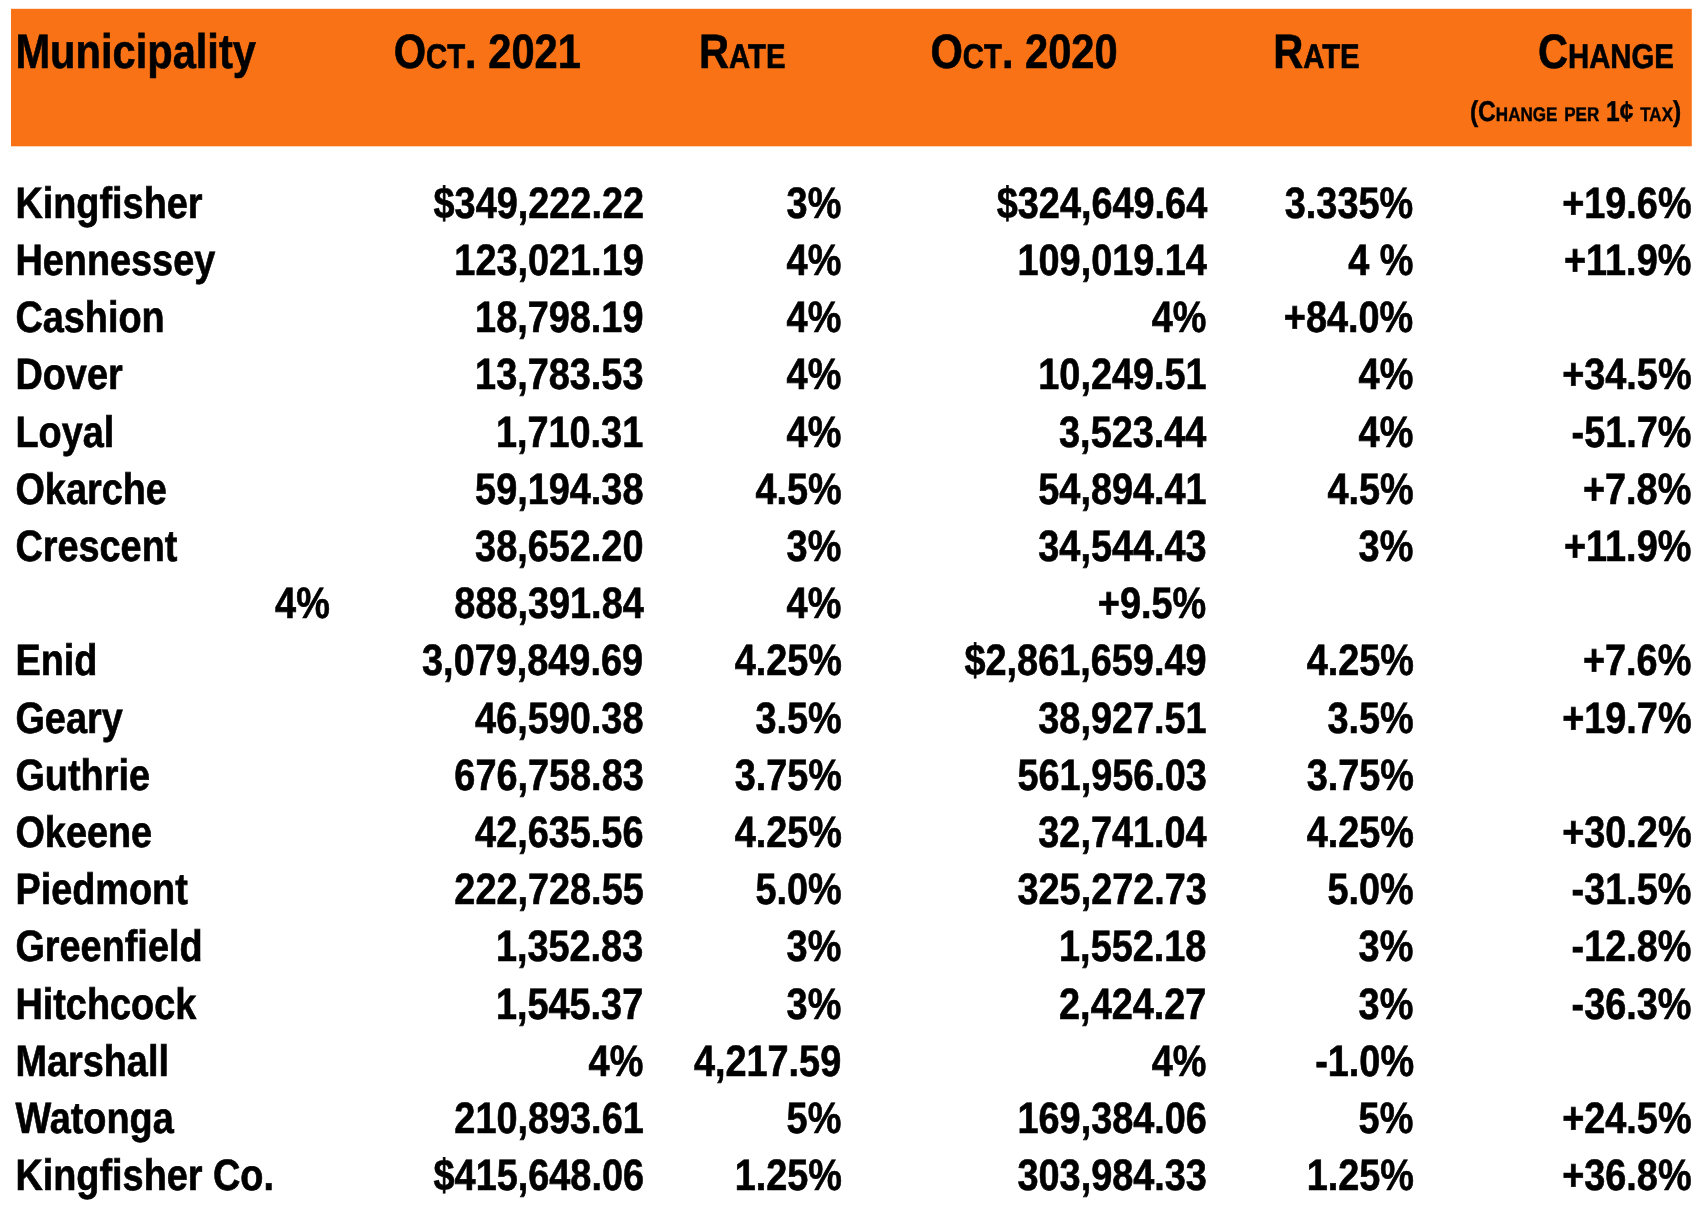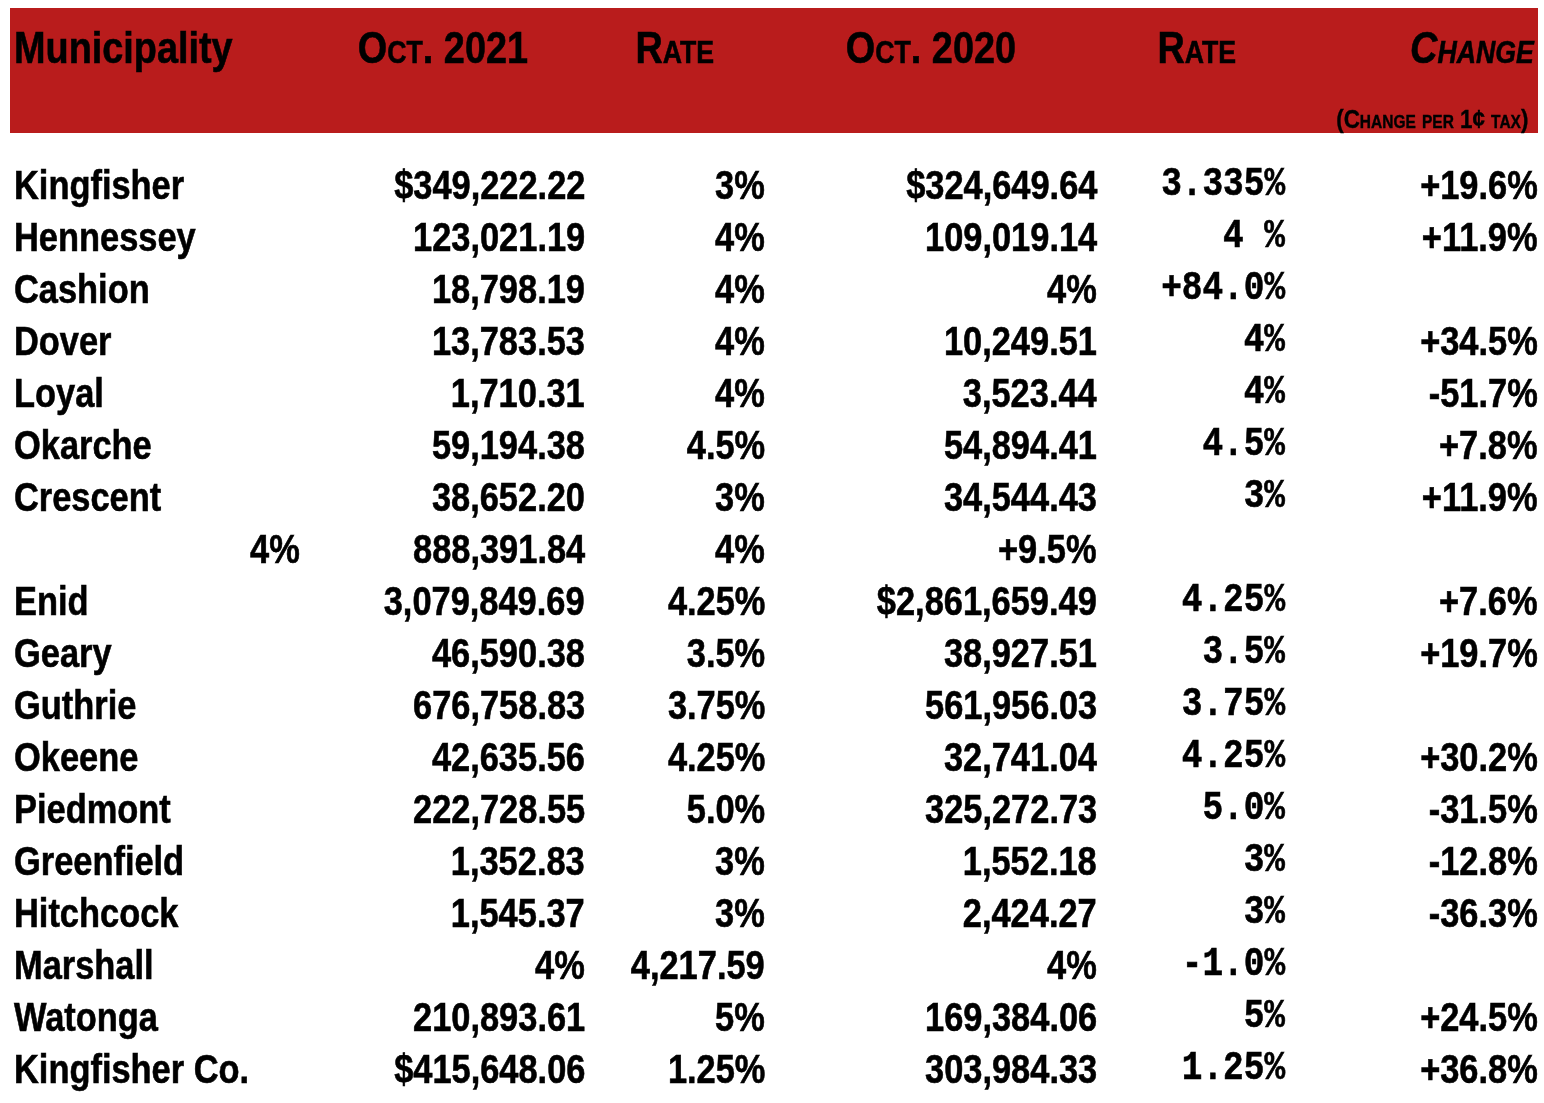--- a/index.html
+++ b/index.html
@@ -21,61 +21,61 @@
     display:grid;
     grid-template-columns:290px 285px 180px 332px 200px 241px;
     padding-top:16px;
   }
   .hcell{
     font-size:44px;font-weight:700;line-height:48px;
     -webkit-text-stroke:0.6px #000;
     white-space:nowrap;
   }
   .subheader{
-    position:absolute;right:10px;bottom:0;
+    position:absolute;right:10px;bottom:18px;
     font-size:26px;font-weight:700;line-height:28px;
     -webkit-text-stroke:0.4px #000;
     white-space:nowrap;
   }
 
   
   .tbody{
     position:absolute;left:0;top:159px;width:1480px;
   }
   .trow{
     display:grid;
     grid-template-columns:300px 285px 180px 332px 200px 247px;
     height:52px;line-height:52px;
   }
   .tcell{
     font-size:40px;font-weight:700;
     -webkit-text-stroke:0.6px #000;
     white-space:nowrap;overflow:visible;
   }
   .trow .tcell:nth-child(1){padding-left:14px;}
-  .trow .tcell:nth-child(5){padding-right:12px;font-family:Liberation Mono, monospace;}
+  .trow .tcell:nth-child(5){padding-right:12px;}
   .trow .tcell:nth-child(6){padding-right:6px;}
   .hrow .hcell:nth-child(1){padding-left:4px;}
-  .hrow .hcell:nth-child(6){padding-right:4px;font-style:italic;}
+  .hrow .hcell:nth-child(6){padding-right:16px;}
 
   
   .al{text-align:left;}
   .ac{text-align:center;}
   .ar{text-align:right;}
   .ct{display:inline-block;transform:scaleX(0.86);white-space:nowrap;}
   .al .ct{transform-origin:0 50%;}
   .ac .ct{transform-origin:50% 50%;}
   .ar .ct{transform-origin:100% 50%;}
   .sc{font-variant:small-caps;}
 </style>
 </head>
 <body style="background: rgb(255, 255, 255); color: rgb(0, 0, 0);">
 
 <div class="page">
-  <div class="header-bar" style="background: #b91c1c;">
+  <div class="header-bar" style="background: #f97316;">
     <div class="hrow" id="col-row">
         <div class="hcell al"><span class="ct">Municipality</span></div>
         <div class="hcell ac"><span class="ct sc">Oct. 2021</span></div>
         <div class="hcell ac"><span class="ct sc">Rate</span></div>
         <div class="hcell ac"><span class="ct sc">Oct. 2020</span></div>
         <div class="hcell ac"><span class="ct sc">Rate</span></div>
         <div class="hcell ar"><span class="ct sc">Change</span></div>
       </div>
     <div class="subheader ar"><span class="ct sc">(Change per 1¢ tax)</span></div>
   </div>

